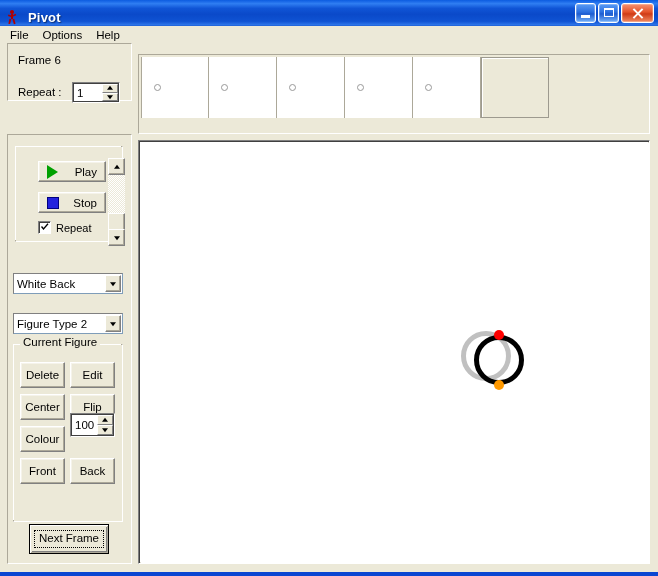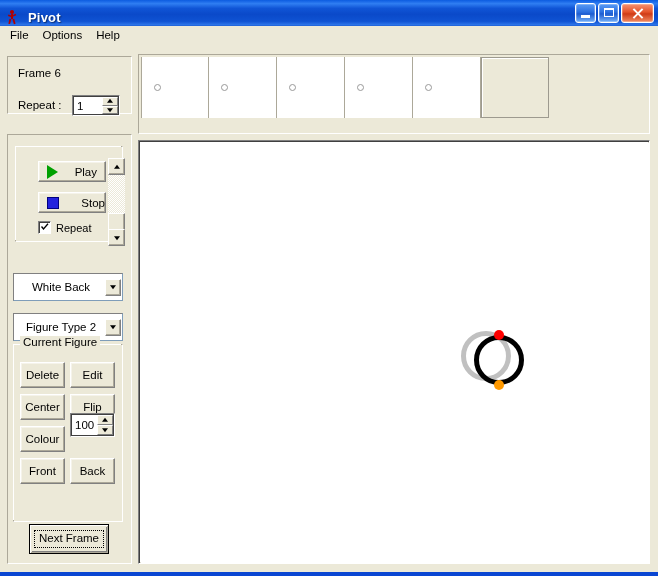--- a/index.html
+++ b/index.html
@@ -127,21 +127,21 @@
     border-top: 1px solid #aca899;
     border-left: 1px solid #aca899;
     border-right: 1px solid #ffffff;
     border-bottom: 1px solid #ffffff;
     box-sizing: border-box;
   }
 
   
   #frame-info-panel {
     position: absolute;
-    left: 7px; top: 30px;
+    left: 7px; top: 17px;
     width: 125px; height: 58px;
   }
   .frame-label {
     position: absolute;
     left: 10px; top: 10px;
     font-size: 11.5px;
     color: #000;
     white-space: nowrap;
   }
   .repeat-label {
@@ -245,21 +245,21 @@
     font-size: 11.5px;
     color: #000;
     display: flex;
     align-items: center;
     justify-content: center;
     position: absolute;
     white-space: nowrap;
   }
 
   #play-button { left: 22px; top: 14px; width: 68px; height: 21px; justify-content: flex-end; padding-right: 8px; }
-  #stop-button { left: 22px; top: 45px; width: 68px; height: 21px; justify-content: flex-end; }
+  #stop-button { left: 22px; top: 45px; width: 68px; height: 21px; justify-content: flex-end; padding-right: 8px; }
   .play-tri {
     position: absolute;
     left: 8px; top: 50%;
     transform: translateY(-50%);
     width: 0; height: 0;
     border-top: 7px solid transparent;
     border-bottom: 7px solid transparent;
     border-left: 11px solid #00a000;
   }
   .stop-sq {
@@ -349,29 +349,28 @@
     width: 18px;
     text-align: center;
     font-size: 11px;
     color: #000;
     margin-left: 35px;
   }
 
   
   .combo {
     position: absolute;
-    height: 28px;
+    height: 21px;
     background: #ffffff;
     border: 1px solid #7f9db9;
     border-top-color: #808080;
     border-left-color: #808080;
     box-sizing: border-box;
     display: flex;
     align-items: center;
-    text-align: center;
   }
   .combo-text {
     flex: 1;
     font-size: 11.5px;
     color: #000;
     padding-left: 3px;
     white-space: nowrap;
     overflow: hidden;
   }
   .combo-arrow {

